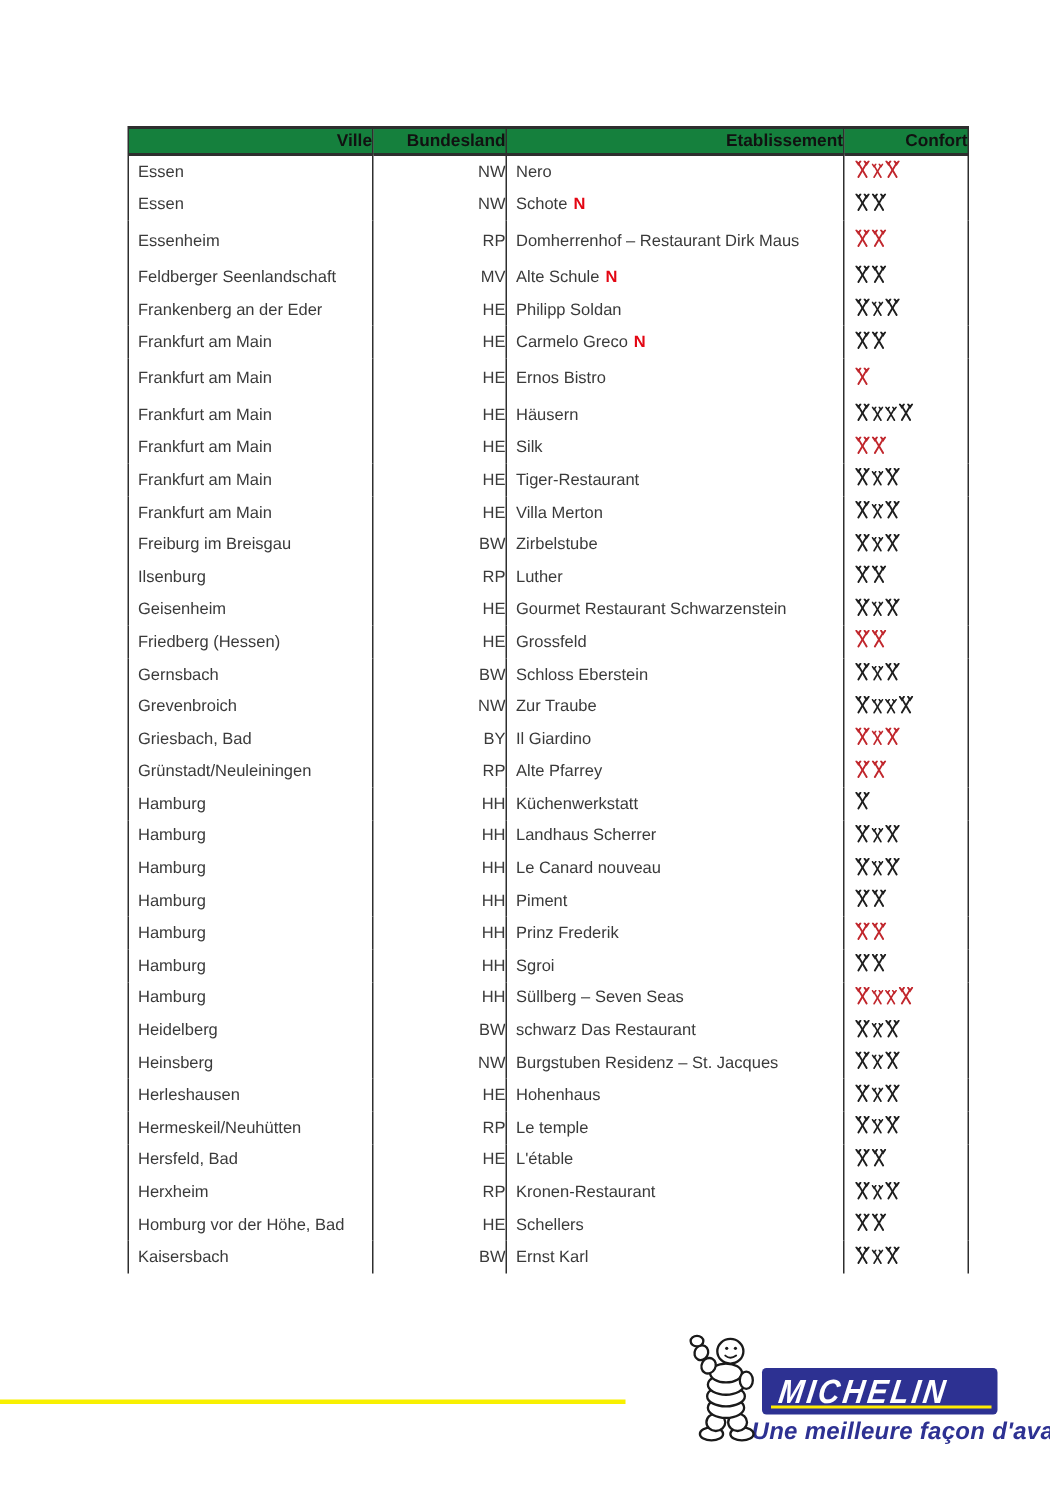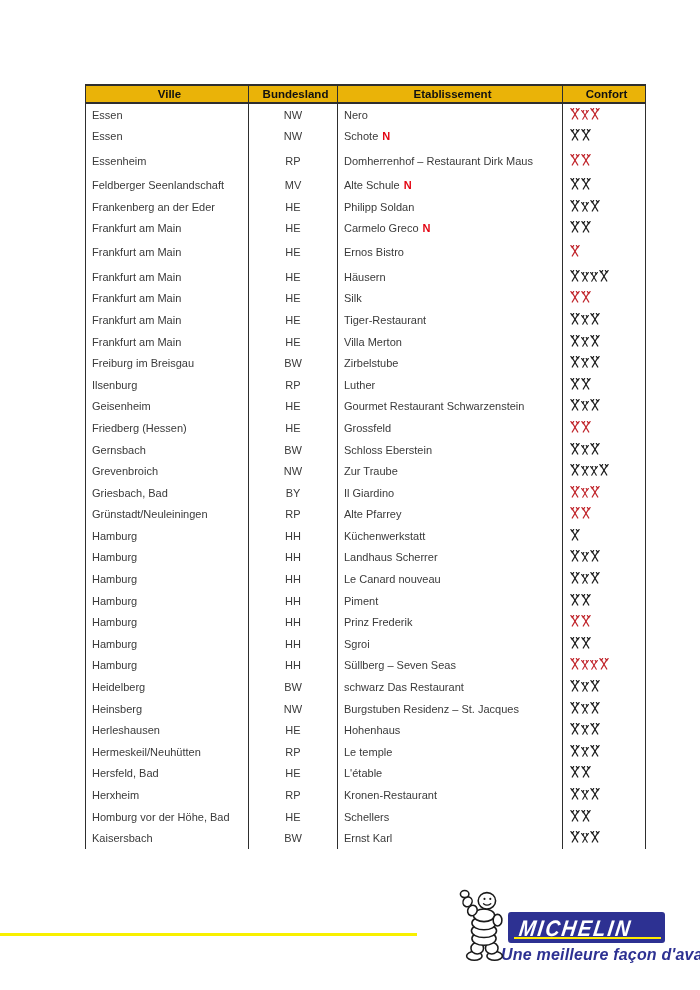--- a/index.html
+++ b/index.html
@@ -6,30 +6,30 @@
   body { width:700px; height:990px; font-family:"Liberation Sans", sans-serif; }
   .page { position:relative; width:700px; height:990px; background:#ffffff; overflow:hidden; }
 
   
   table.listing { position:absolute; left:85px; top:84px; width:560px;
                   border-collapse:collapse; table-layout:fixed;
                   border-top:2px solid #2e2e2e; }
   table.listing thead th {
       border-left:1px solid #2e2e2e; border-right:1px solid #2e2e2e;
       border-bottom:2px solid #2e2e2e;
-      font-size:11.5px; font-weight:bold; color:#111; text-align:center;
-      height:14px; padding:1px 0 1px 5px; background:#eab308;
+      font-size:11.5px; font-weight:bold; color:#111; text-align:right;
+      height:14px; padding:1px 0 1px 5px; background:#15803d;
   }
   table.listing tbody td {
       border-left:1px solid #2e2e2e; border-right:1px solid #2e2e2e;
       font-size:11px; color:#3a3a3a; height:21.6px;
       padding:0 0 0 6px; vertical-align:middle; overflow:hidden; white-space:nowrap;
   }
   table.listing tr.tall td { height:27px; }
-  table.listing td.bundesland { text-align:center; padding:0; }
+  table.listing td.bundesland { text-align:right; padding:0; }
   table.listing td.confort { padding-left:7px; }
   .new-badge { color:var(--new-red,#e30613); font-weight:bold; margin-left:4px; }
   .couverts { display:inline-flex; align-items:flex-end; gap:1px; line-height:0; }
 
   
   .page-divider { position:absolute; left:0; top:933px; width:417px; height:3px;
                   background:var(--yellow-line,#f8f000); }
   .logo { position:absolute; left:455px; top:886px; width:215px; height:78px; }
   .logo-box { position:absolute; left:53px; top:26px; width:157px; height:31px;
               background:var(--blue,#2d3192); border-radius:3px; z-index:1; }

